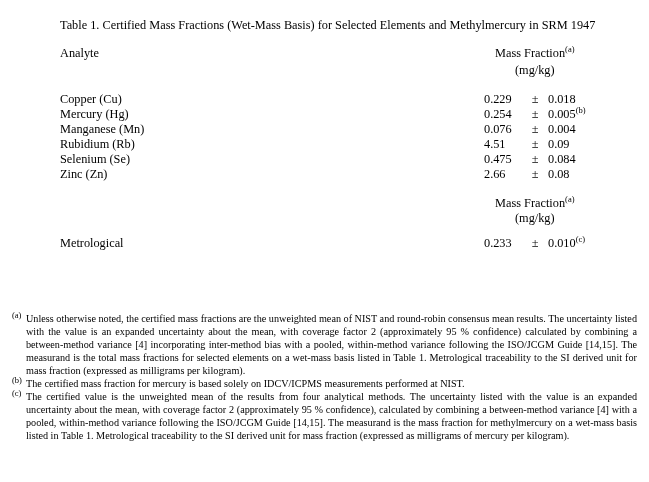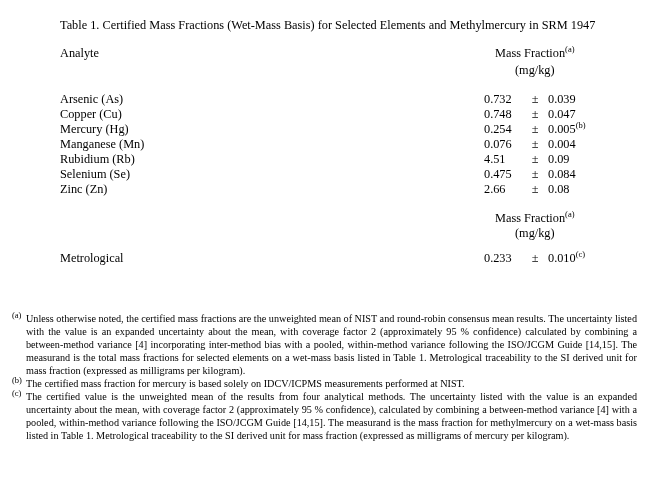--- a/index.html
+++ b/index.html
@@ -127,30 +127,24 @@
       <tr>
         <td class="col-analyte"></td>
         <td class="hdr-mf hdr-units" colspan="3">(mg/kg)</td>
       </tr>
 
       <tr class="row-gap">
           <td colspan="4"></td>
         </tr>
 
       <tr>
-        <td class="col-analyte">Arsenic (As)</td>
-        <td class="col-val">0.732</td>
-        <td class="col-pm">±</td>
-        <td class="col-unc"><span>0.039</span><sup></sup></td>
-      </tr>
-      <tr>
         <td class="col-analyte">Copper (Cu)</td>
-        <td class="col-val">0.748</td>
-        <td class="col-pm">±</td>
-        <td class="col-unc"><span>0.047</span><sup></sup></td>
+        <td class="col-val">0.229</td>
+        <td class="col-pm">±</td>
+        <td class="col-unc"><span>0.018</span><sup></sup></td>
       </tr>
       <tr>
         <td class="col-analyte">Mercury (Hg)</td>
         <td class="col-val">0.254</td>
         <td class="col-pm">±</td>
         <td class="col-unc"><span>0.005</span><sup>(b)</sup></td>
       </tr>
       <tr>
         <td class="col-analyte">Manganese (Mn)</td>
         <td class="col-val">0.076</td>

